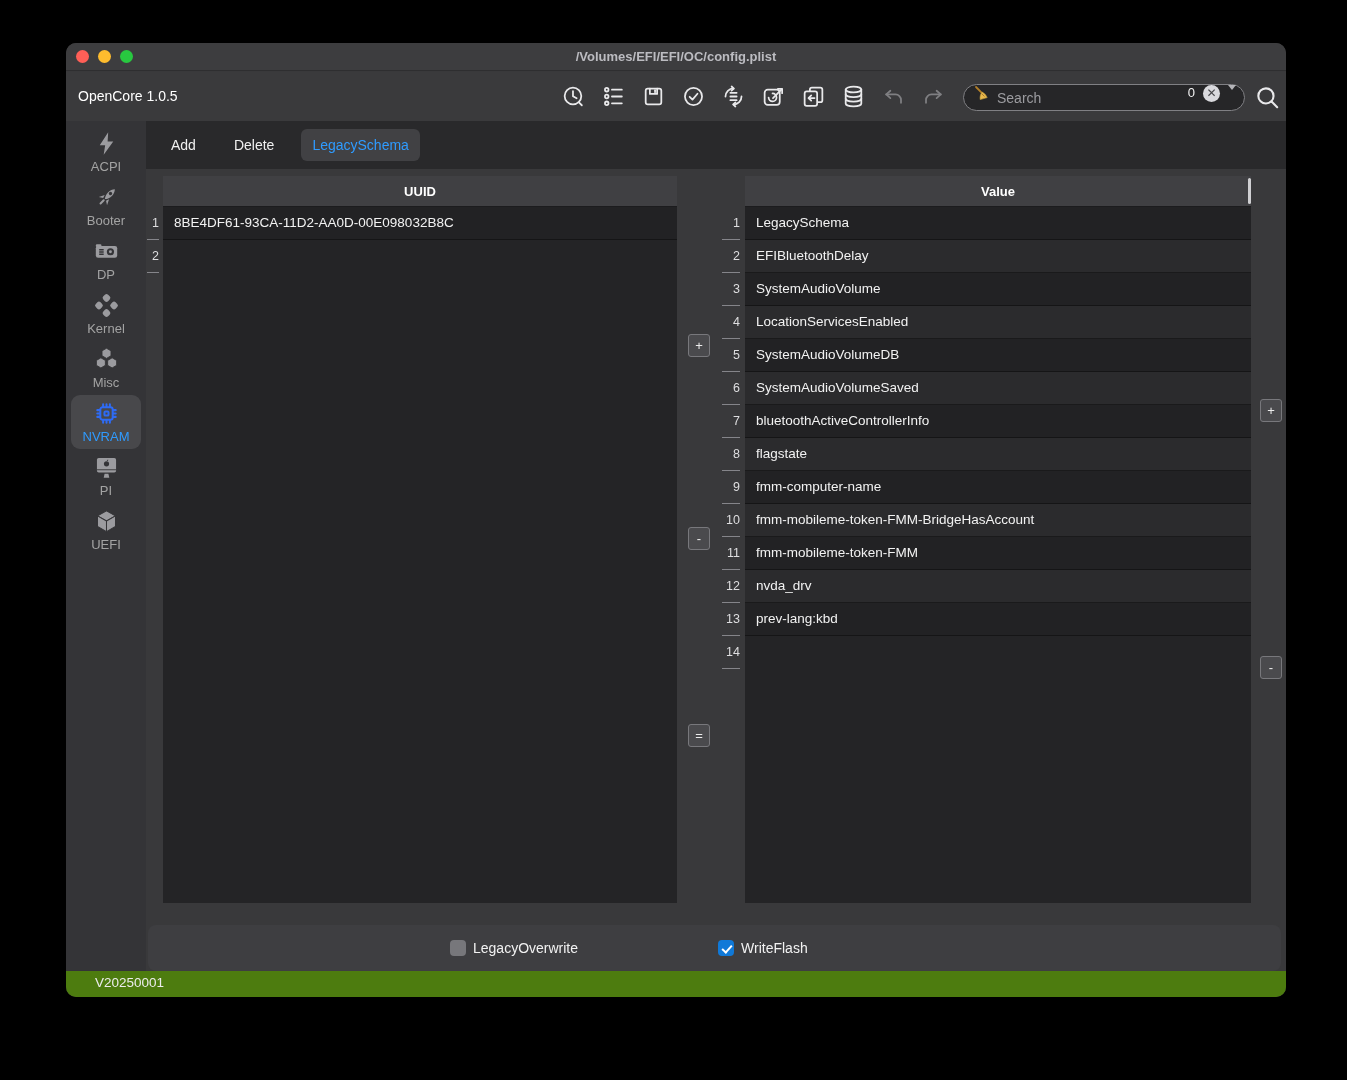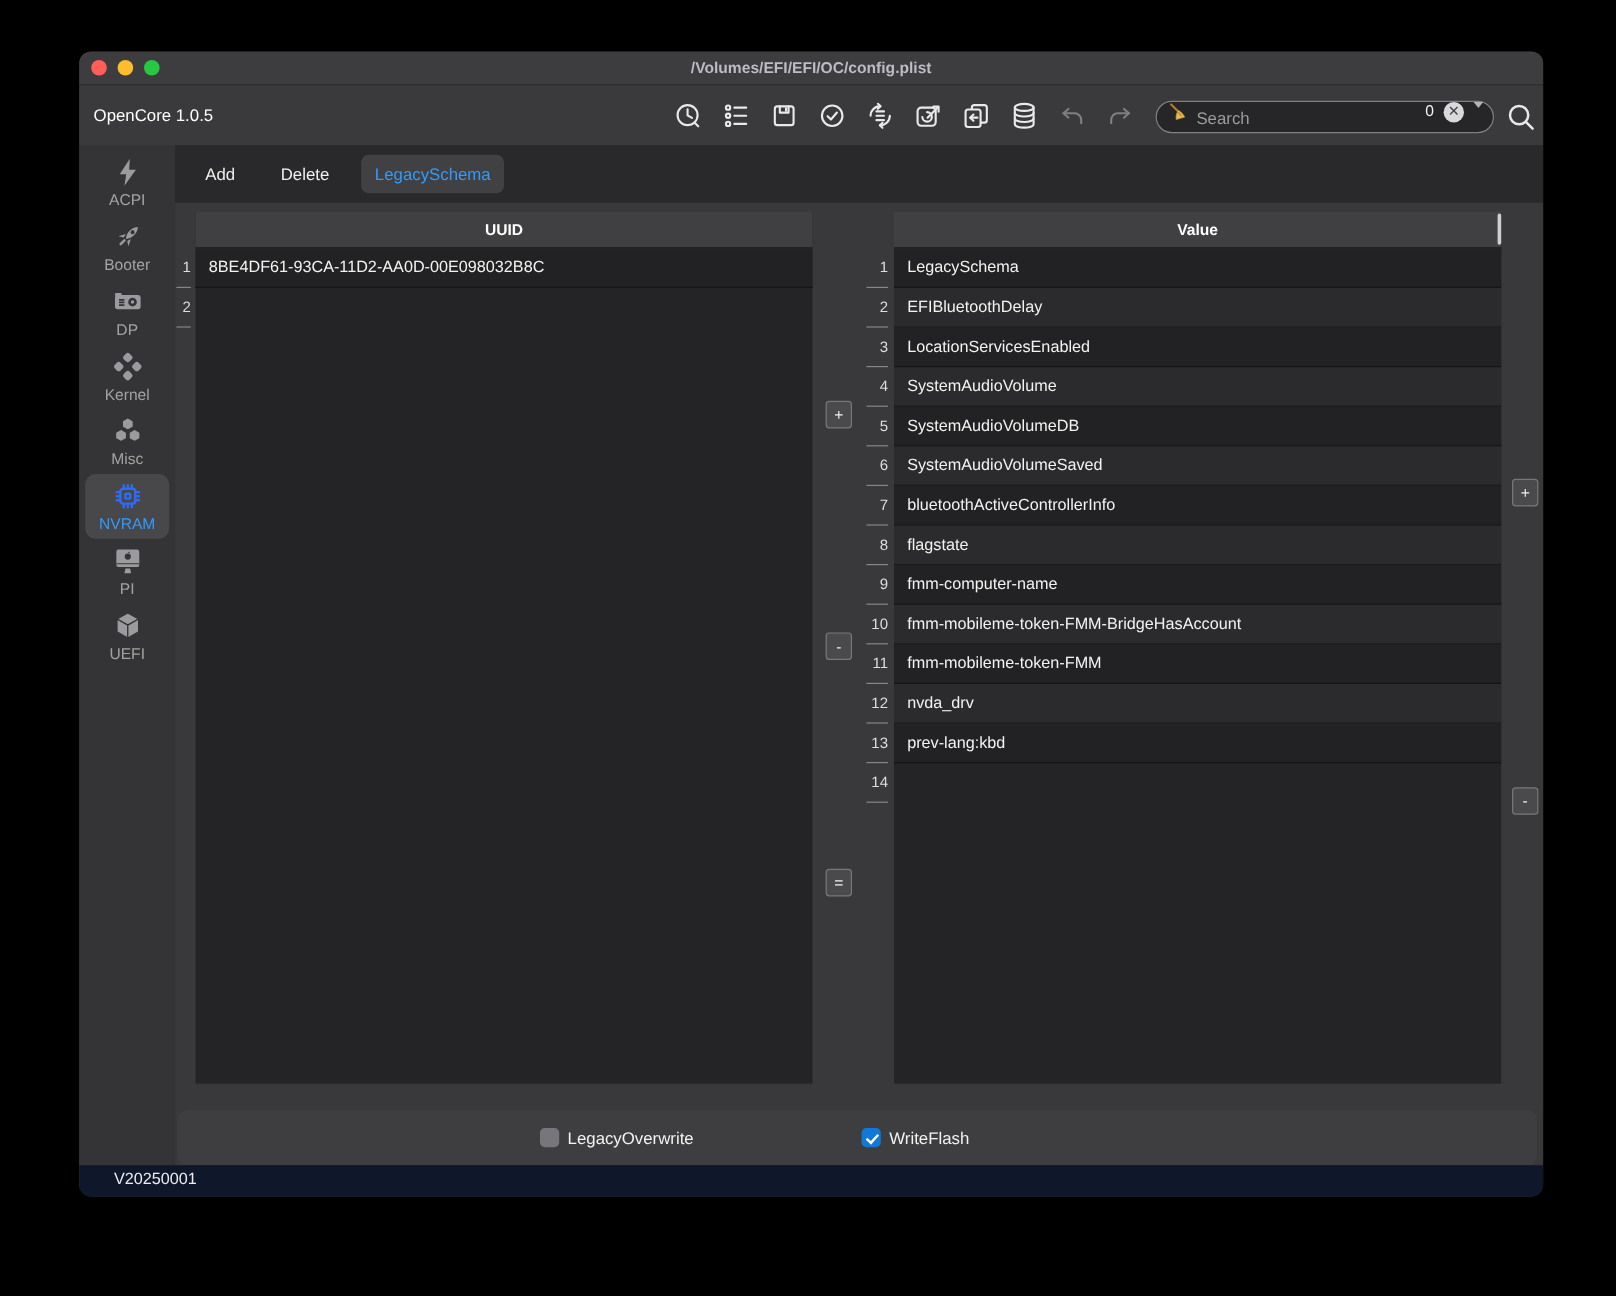--- a/index.html
+++ b/index.html
@@ -98,21 +98,21 @@
   .footer-panel { position:absolute; left:82px; top:882px; width:1133px; height:46px;
                   background:#3e3e41; border-radius:8px; display:flex; align-items:center;
                   padding-left:302px; gap:140px; }
   .chk { display:flex; gap:7px; }
   .chkbox { position:relative; width:16px; height:16px; border-radius:4px; background:#77777b; }
   .chk.checked .chkbox { background:#1079d8; }
   .chk.checked .chkbox::after { content:""; position:absolute; left:5.5px; top:2.5px; width:4px; height:8px;
                   border:solid #fff; border-width:0 2px 2px 0; transform:rotate(42deg); }
   .chk-label { color:#f2f2f2; font-size:14px; }
 
-  .statusbar { position:absolute; left:0; right:0; bottom:0; height:26px; background:#0f172a;margin-top:42px; }
+  .statusbar { position:absolute; left:0; right:0; bottom:0; height:26px; background:#4d7c0f;margin-top:42px; }
   .status-text { position:absolute; left:29px; top:0; height:26px; line-height:24px;
                  color:#ececec; font-size:13.5px; }
 </style>
 </head>
 <body>
 
 <div class="screen">
   <div class="window">
 
     <div class="titlebar">
@@ -343,22 +343,22 @@
           <div class="gcell">12</div>
           <div class="gcell">13</div>
           <div class="gcell">14</div>
         </div>
 
       <div class="table value-table">
         <div class="thead">Value</div>
         <div class="rows">
             <div class="trow">LegacySchema</div>
             <div class="trow">EFIBluetoothDelay</div>
+            <div class="trow">SystemAudioVolume</div>
             <div class="trow">LocationServicesEnabled</div>
-            <div class="trow">SystemAudioVolume</div>
             <div class="trow">SystemAudioVolumeDB</div>
             <div class="trow">SystemAudioVolumeSaved</div>
             <div class="trow">bluetoothActiveControllerInfo</div>
             <div class="trow">flagstate</div>
             <div class="trow">fmm-computer-name</div>
             <div class="trow">fmm-mobileme-token-FMM-BridgeHasAccount</div>
             <div class="trow">fmm-mobileme-token-FMM</div>
             <div class="trow">nvda_drv</div>
             <div class="trow">prev-lang:kbd</div>
           </div>

